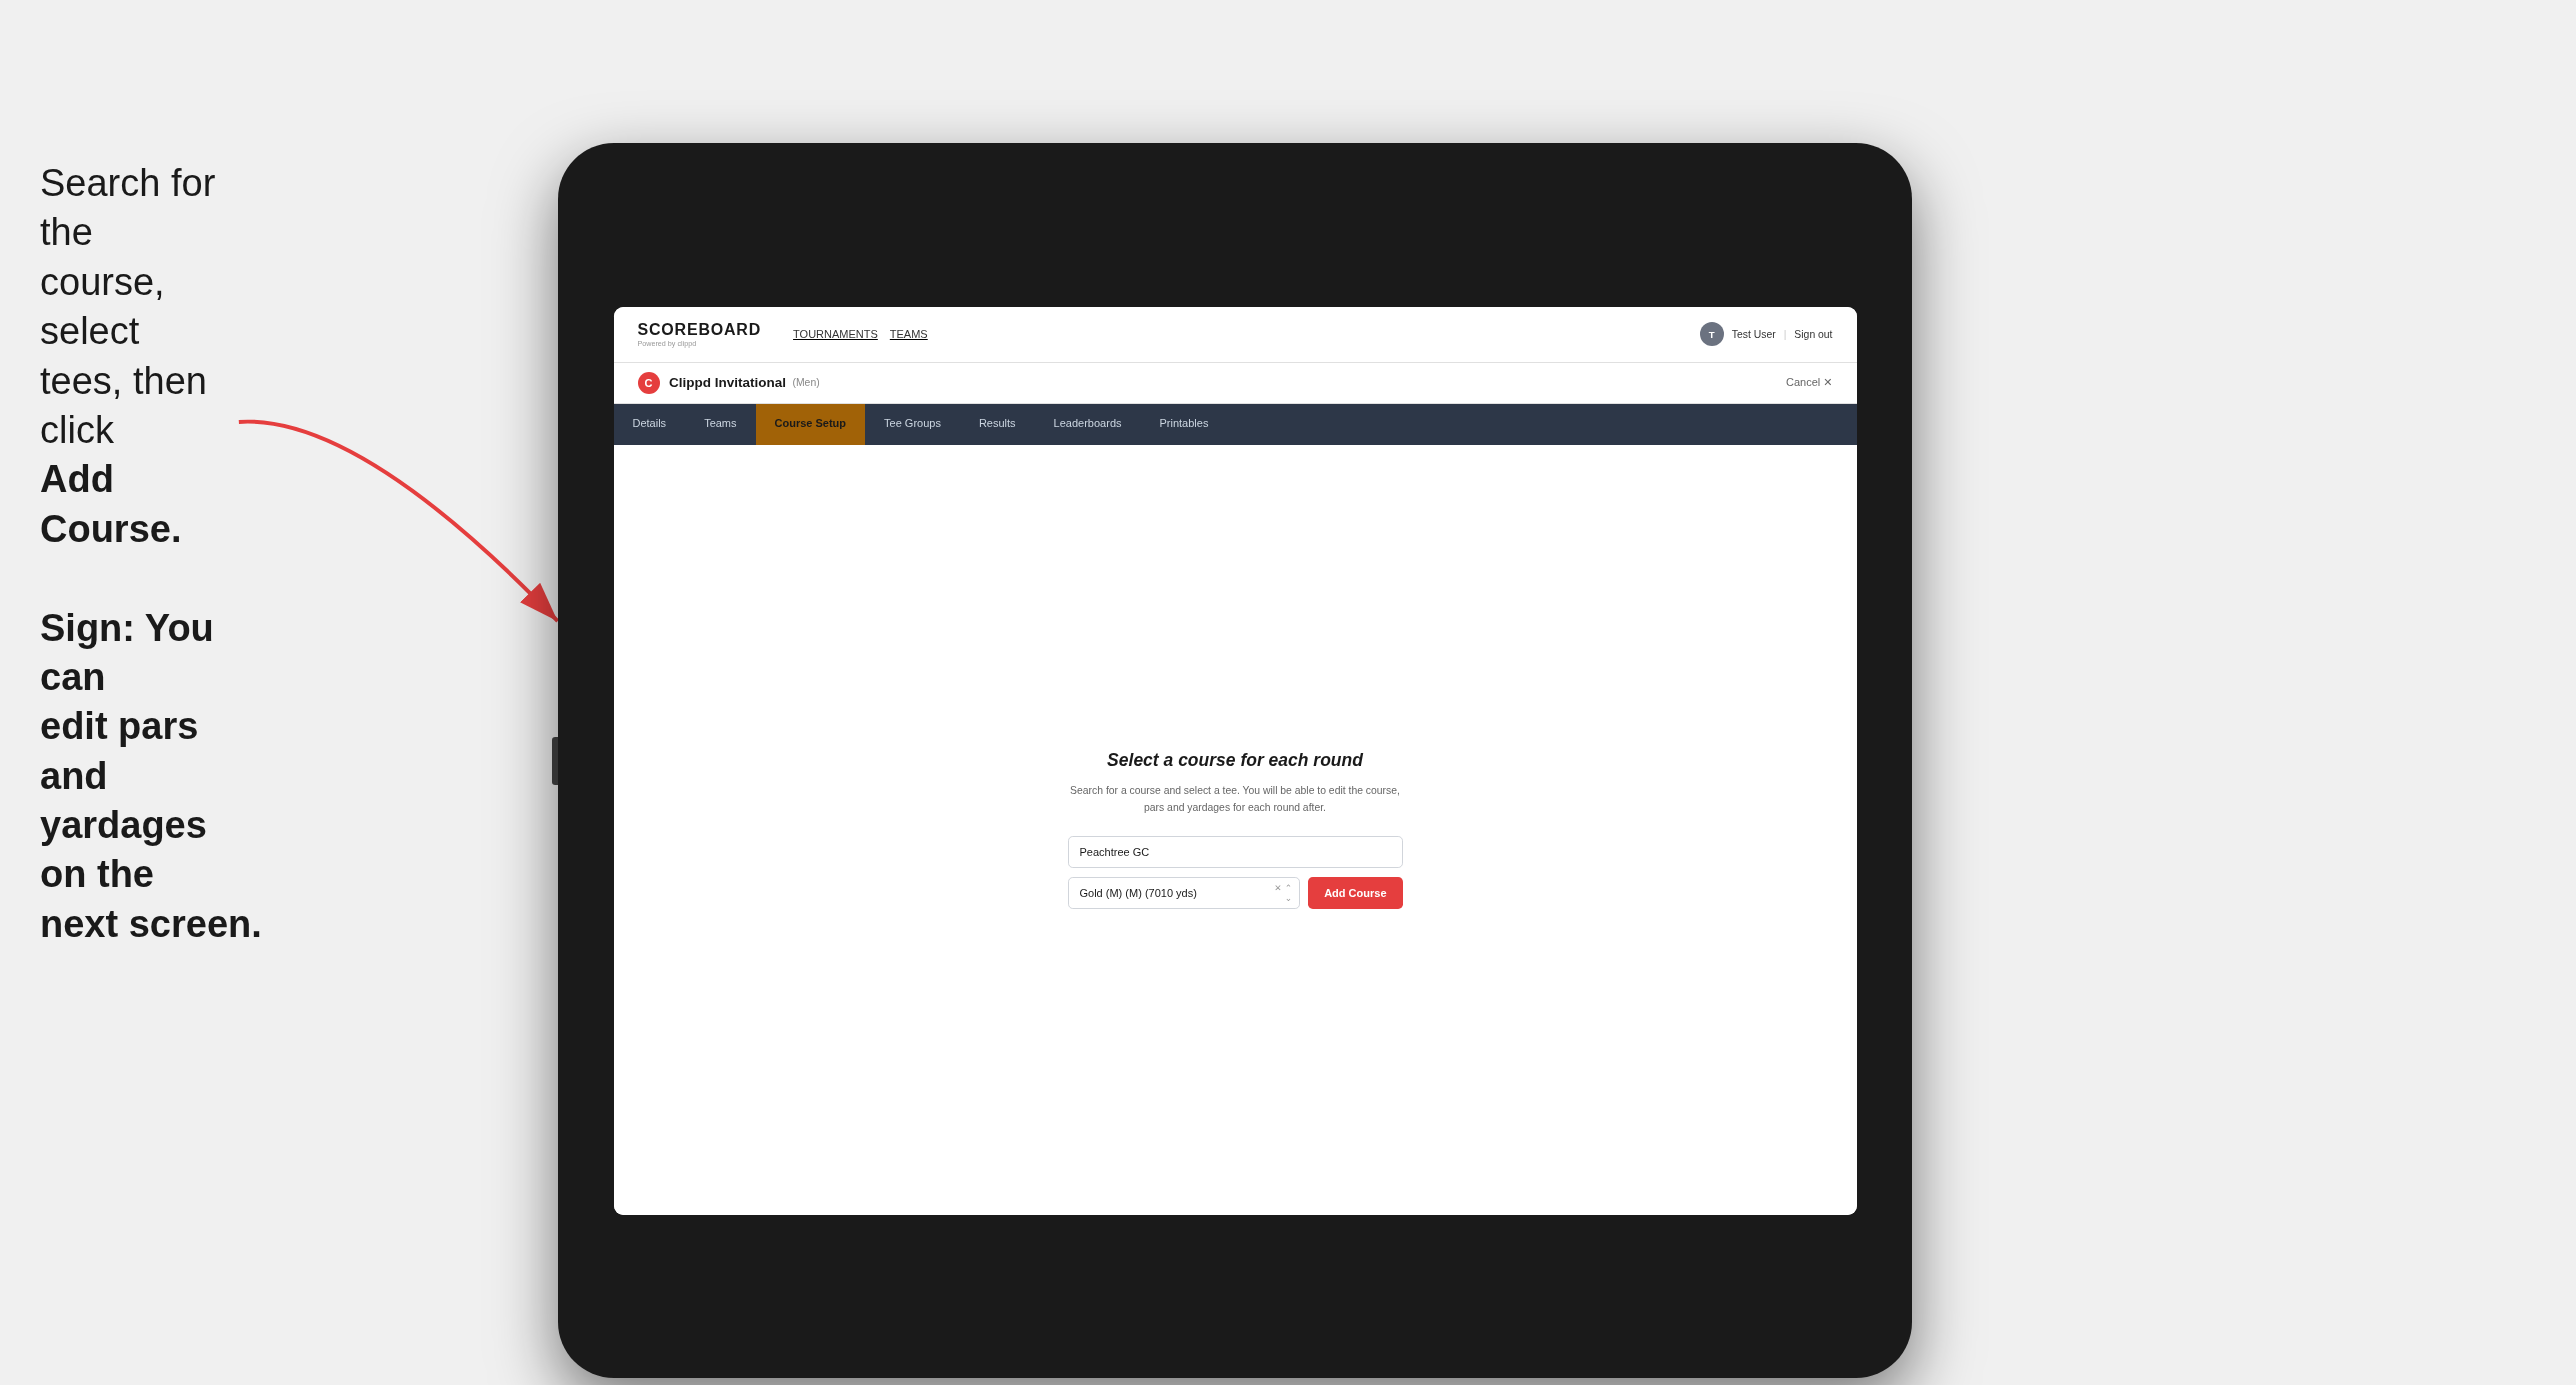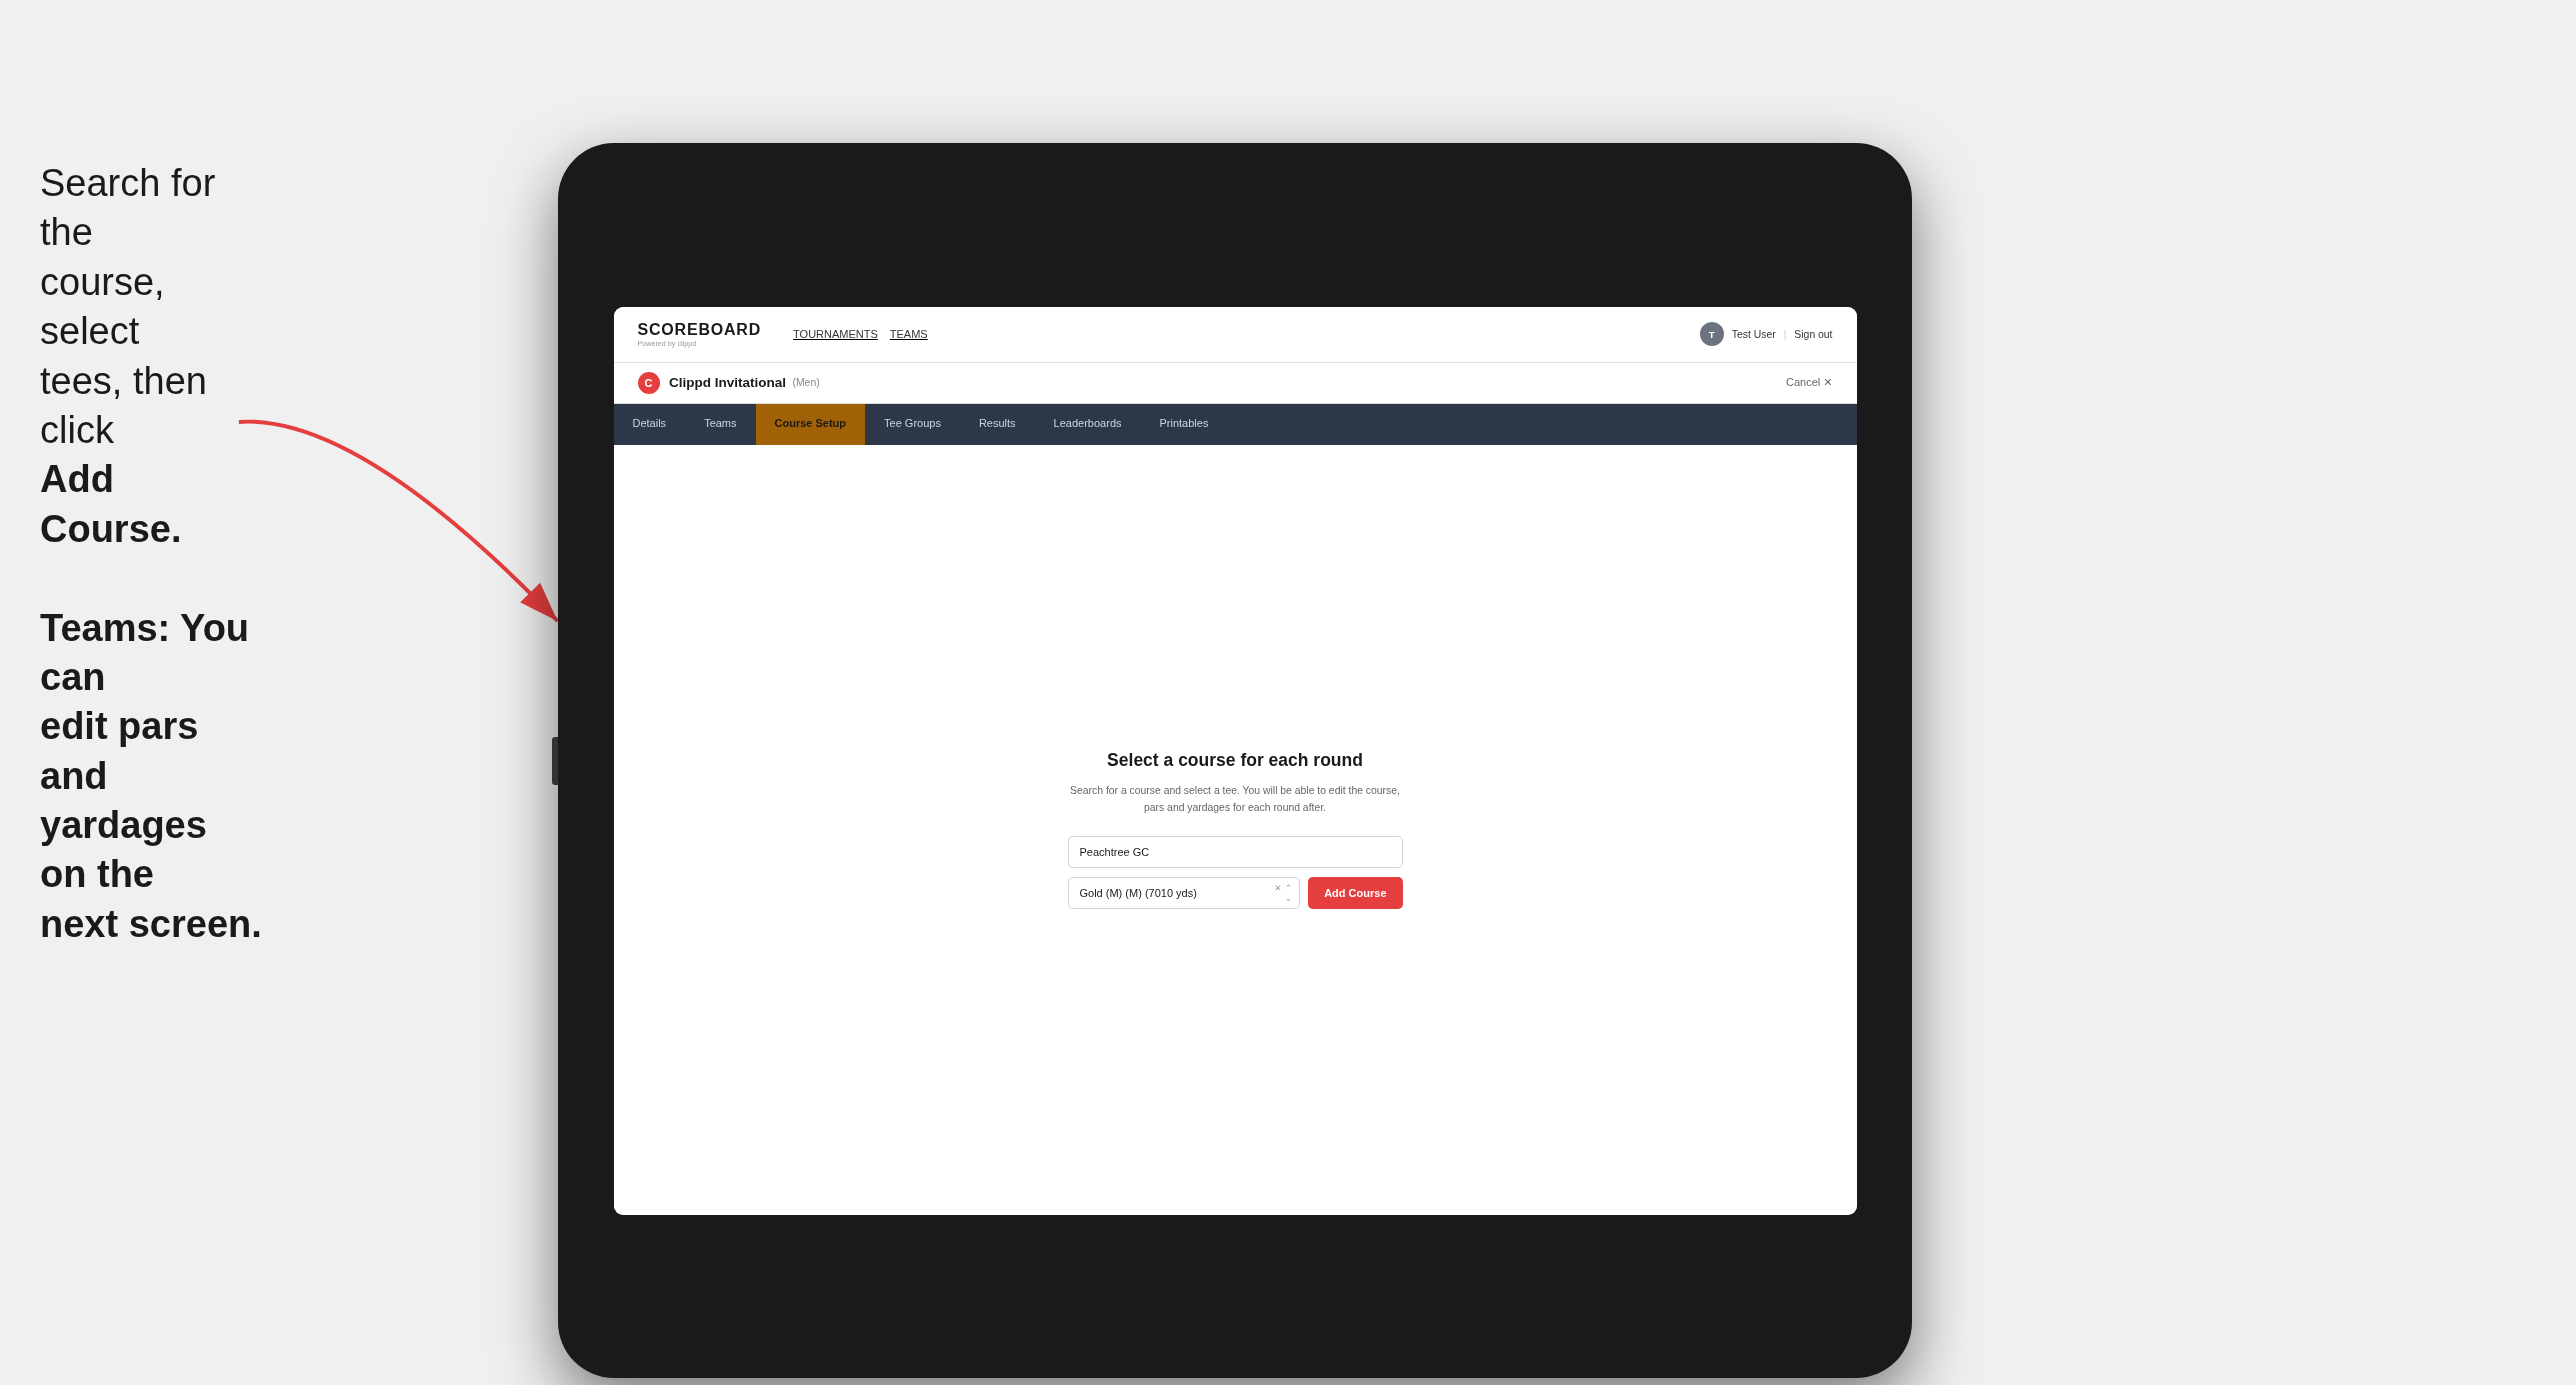--- a/index.html
+++ b/index.html
@@ -204,20 +204,21 @@
 
     .course-card {
       text-align: center;
       width: 335px;
     }
     .card-title {
       font-size: 17.5px;
       font-weight: 600;
       color: #1a1a1a;
       margin-bottom: 12.7px;
+      font-style: italic;
     }
     .card-desc {
       font-size: 10.4px;
       color: #666;
       line-height: 1.6;
       margin-bottom: 19px;
     }
 
     .search-input {
       width: 100%;
@@ -293,21 +294,21 @@
   </style>
 </head>
 <body>
 
 <div class="annotation-left">
   <span>Search for the</span><br>
   <span>course, select</span><br>
   <span>tees, then click</span><br>
   <span class="bold">Add Course.</span>
   <br><br>
-  <span class="bold">Teams: You can</span><br>
+  <span class="bold">Sign: You can</span><br>
   <span class="bold">edit pars and</span><br>
   <span class="bold">yardages on the</span><br>
   <span class="bold">next screen.</span>
 </div>
 
 <svg class="arrow-svg" viewBox="0 0 700 350" xmlns="http://www.w3.org/2000/svg">
   <defs>
     <marker id="arrowhead" markerWidth="10" markerHeight="7" refX="10" refY="3.5" orient="auto">
       <polygon points="0 0, 10 3.5, 0 7" fill="#e53e3e"></polygon>
     </marker>

